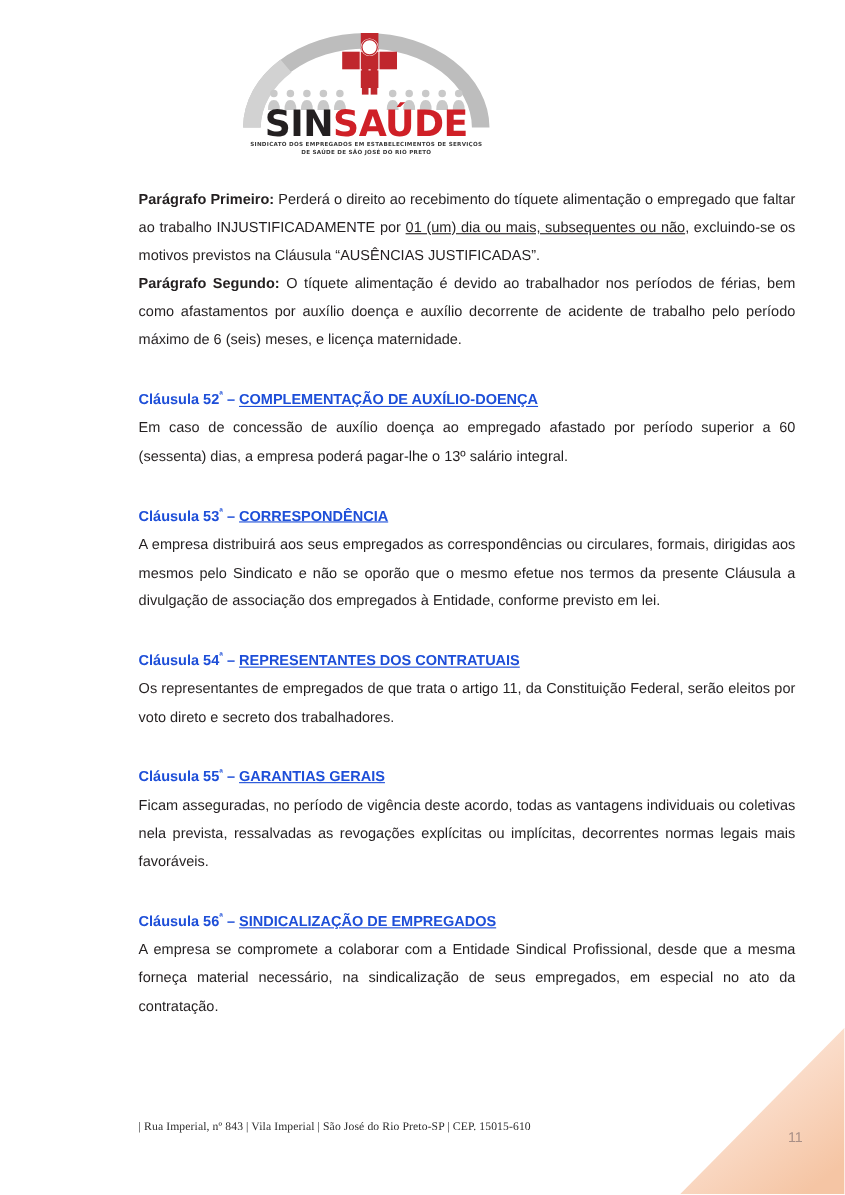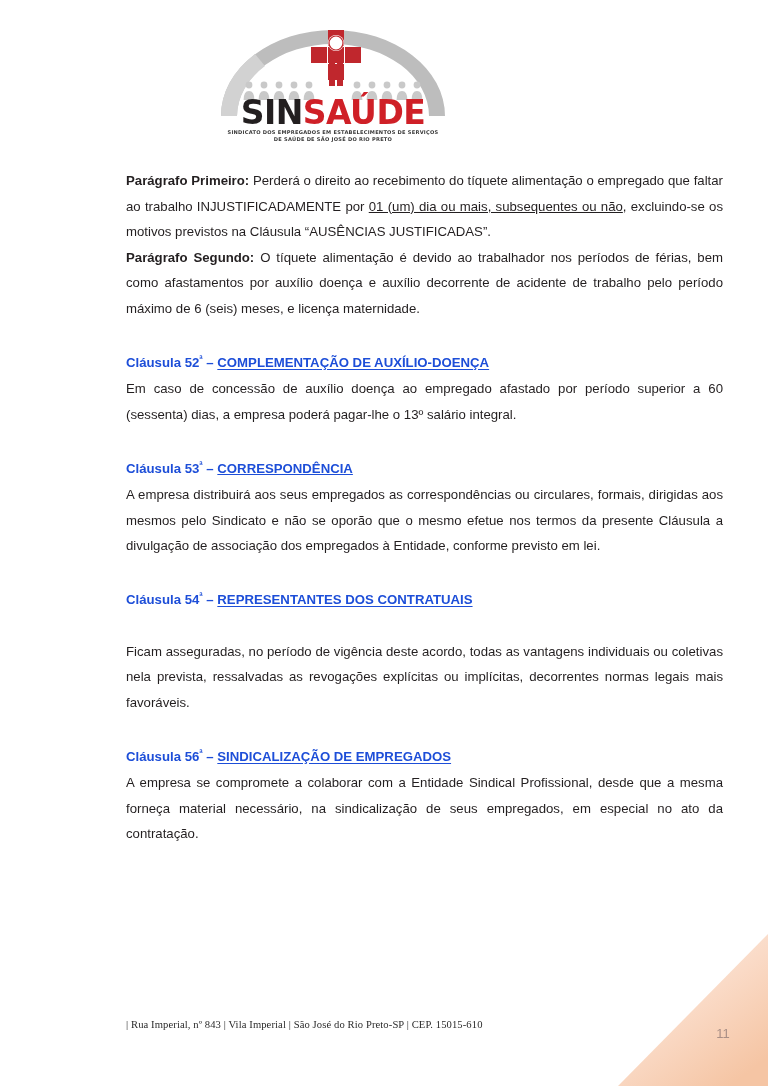--- a/index.html
+++ b/index.html
@@ -259,23 +259,25 @@
     <p class="para">Em caso de concessão de auxílio doença ao empregado afastado por período superior a 60 (sessenta) dias, a empresa poderá pagar-lhe o 13º salário integral.</p>
 
     <div class="spacer"></div>
 
     <h2 class="clause"><span>Cláusula 53</span><span class="sup">ª</span><span> – </span><span class="ttl">CORRESPONDÊNCIA</span></h2>
     <p class="para">A empresa distribuirá aos seus empregados as correspondências ou circulares, formais, dirigidas aos mesmos pelo Sindicato e não se oporão que o mesmo efetue nos termos da presente Cláusula a divulgação de associação dos empregados à Entidade, conforme previsto em lei.</p>
 
     <div class="spacer"></div>
 
     <h2 class="clause"><span>Cláusula 54</span><span class="sup">ª</span><span> – </span><span class="ttl">REPRESENTANTES DOS CONTRATUAIS</span></h2>
-
-    <div class="spacer"></div>
-
+    <p class="para">Os representantes de empregados de que trata o artigo 11, da Constituição Federal, serão eleitos por voto direto e secreto dos trabalhadores.</p>
+
+    <div class="spacer"></div>
+
+    <h2 class="clause"><span>Cláusula 55</span><span class="sup">ª</span><span> – </span><span class="ttl">GARANTIAS GERAIS</span></h2>
     <p class="para">Ficam asseguradas, no período de vigência deste acordo, todas as vantagens individuais ou coletivas nela prevista, ressalvadas as revogações explícitas ou implícitas, decorrentes normas legais mais favoráveis.</p>
 
     <div class="spacer"></div>
 
     <h2 class="clause"><span>Cláusula 56</span><span class="sup">ª</span><span> – </span><span class="ttl">SINDICALIZAÇÃO DE EMPREGADOS</span></h2>
     <p class="para">A empresa se compromete a colaborar com a Entidade Sindical Profissional, desde que a mesma forneça material necessário, na sindicalização de seus empregados, em especial no ato da contratação.</p>
 
     <div class="spacer"></div>
 
 

